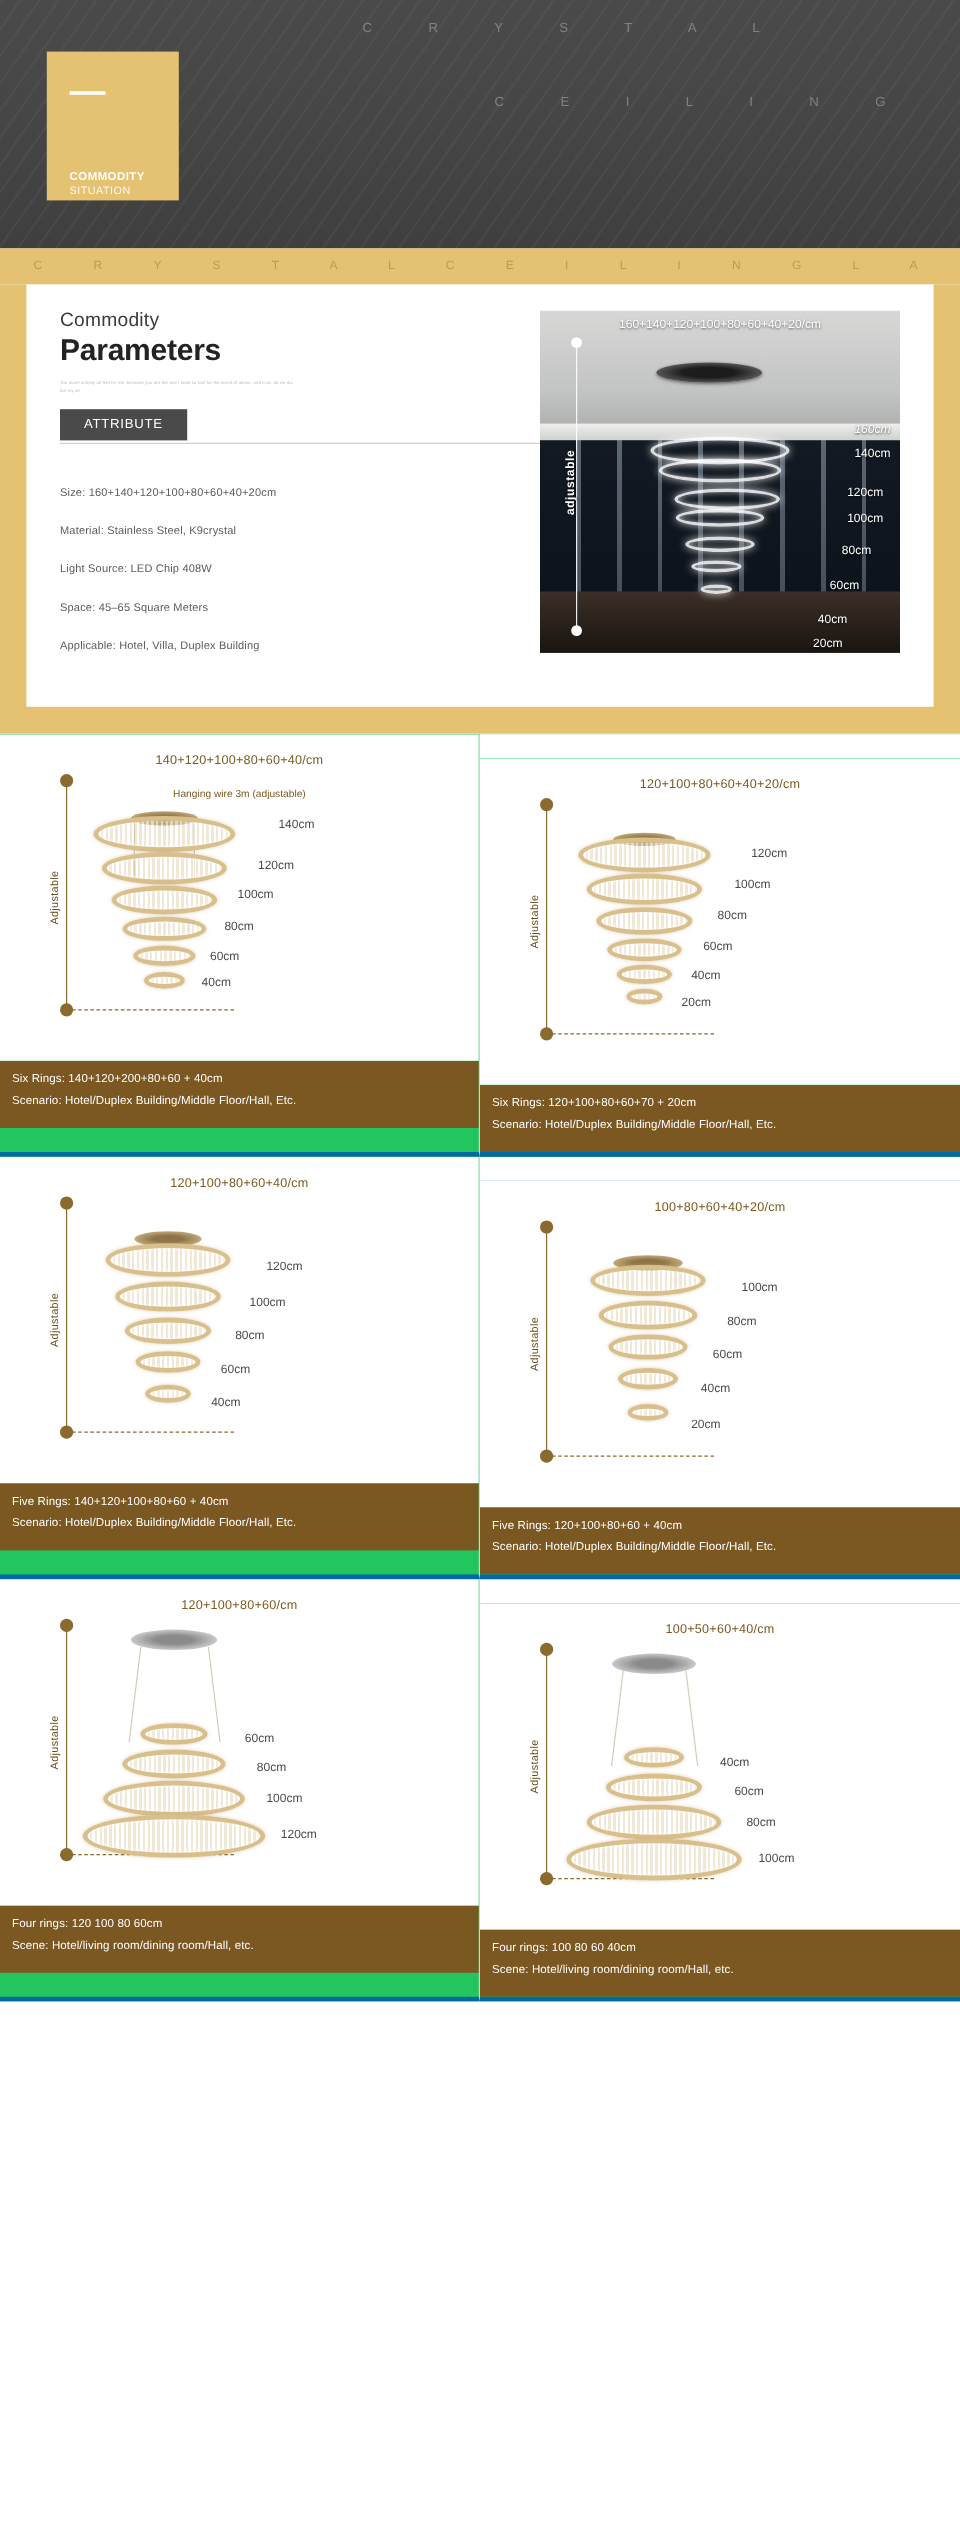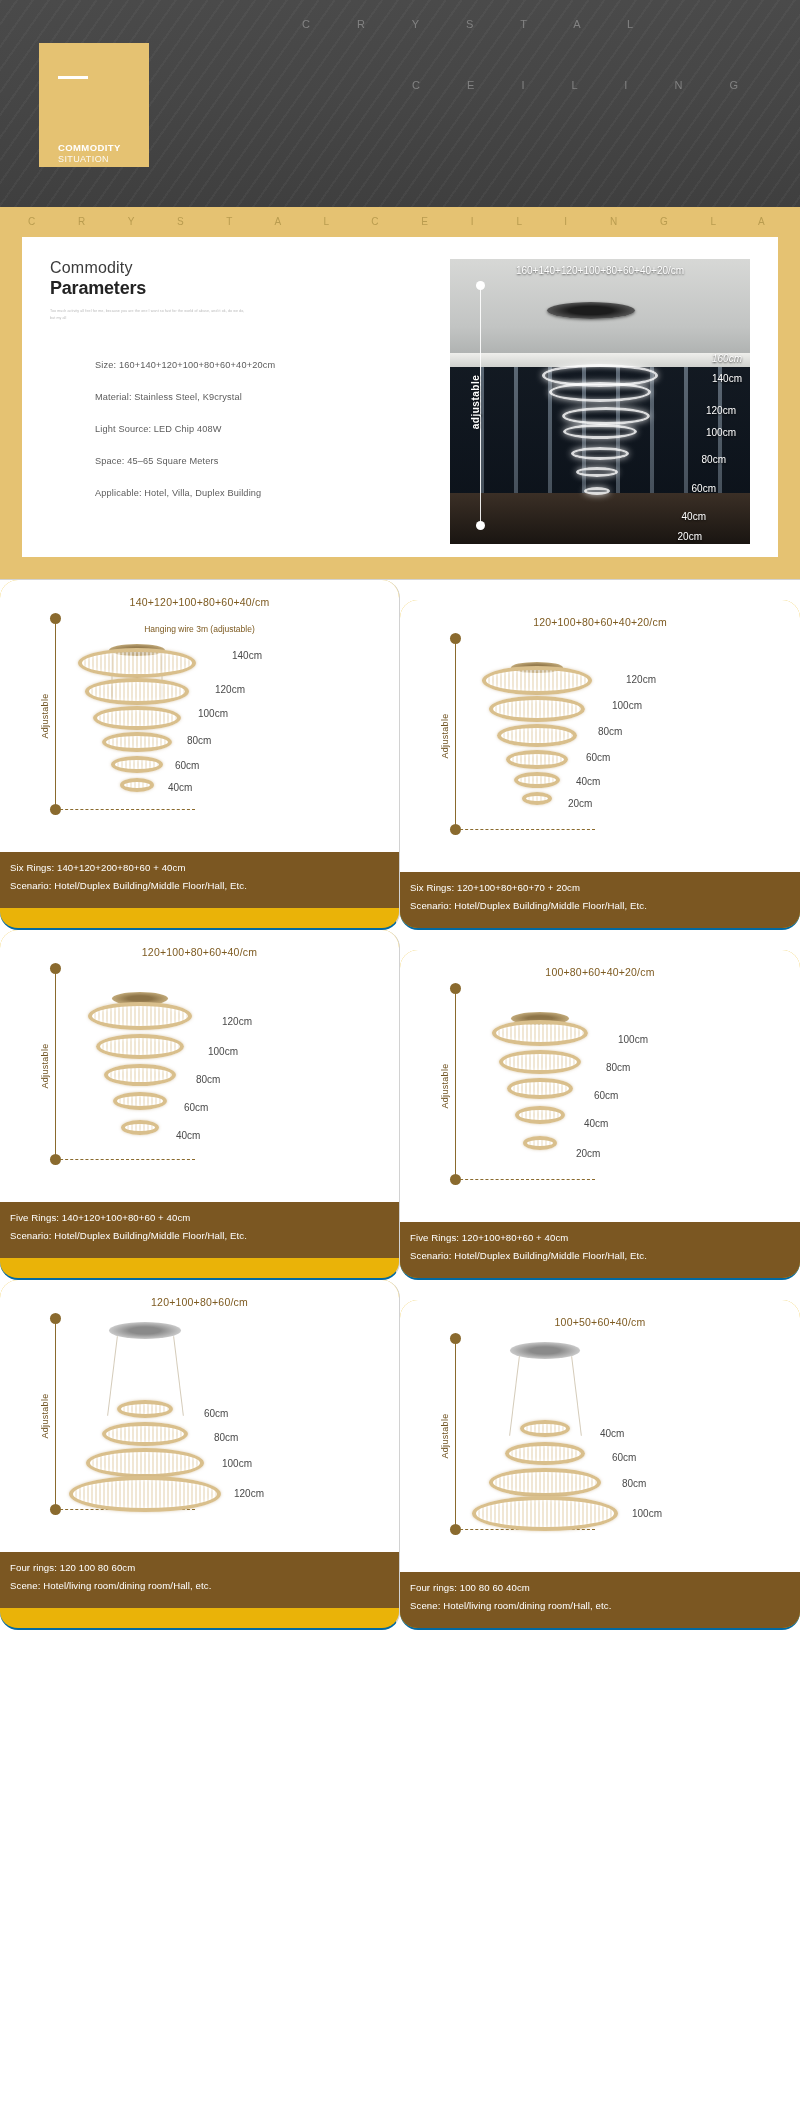--- a/index.html
+++ b/index.html
@@ -83,21 +83,21 @@
     background:#ffffff;
     position:relative;
     min-height: 320px;
     padding: 22px 0 24px 0;
   }
   .params-left { width: 300px; padding-left:28px; }
   .p-title-small {
     font-size:16px; color:#3b3b3b; font-weight:400; letter-spacing:.2px;
   }
   .p-title-big {
-    font-size:18px; color:#232323; font-weight:700; letter-spacing:-.2px;
+    font-size:25px; color:#232323; font-weight:700; letter-spacing:-.2px;
     margin-top:1px;
   }
   .p-blurb {
     margin-top:9px;
     font-size:3.6px;
     line-height:1.9;
     color:#b9b9b9;
     width:196px;
     letter-spacing:.1px;
   }
@@ -118,21 +118,20 @@
     left:0; top:28px;
     width:450px; height:1px; background:#cfcfcf;
   }
   .spec-list { margin-top:38px; }
   .spec-item {
     font-size:9.2px;
     color:#5c5c5c;
     margin-bottom:22px;
     letter-spacing:.15px;
     white-space:nowrap;
-    margin-left:45px;
   }
 
   
   .photo {
     position:absolute;
     right:28px; top:22px;
     width:300px; height:285px;
     overflow:hidden;
     background: linear-gradient(180deg,#c9cbcb 0%, #b9bcbd 30%, #6e7578 58%, #2c3237 78%, #1b1f24 100%);
   }
@@ -215,24 +214,23 @@
 
   
   .grid {
     display:grid;
     grid-template-columns: 1fr 1fr;
     border-top:1px solid #d2d2d2;
   }
   .cell {
     position:relative;
     border-right:1px solid #d2d2d2;
-    border-bottom:2px solid #0369a1;
-    background:#eab308;
+    border-bottom:4px solid #0369a1;
+    background:#22c55e;
     overflow:hidden;
-    border-radius:18px;
   }
   .cell:nth-child(2n) { border-right:none;margin-top:20px; }
   .cell-top {
     position:relative;
     height: 272px;
     background:#ffffff;
   }
   .cell-title {
     position:absolute; left:0; right:0; top:16px;
     text-align:center;
@@ -334,20 +332,24 @@
   </div>
 
   <div class="params-wrap">
     <div class="params-card">
 
       <div class="params-left">
         <div class="p-title-small">Commodity</div>
         <div class="p-title-big">Parameters</div>
         <div class="p-blurb">Too much activity all feel for me, because you are the one I want so fast for the world of abuse, and it ok, do we do, but my all</div>
 
+        <div class="attribute-row">
+          <button class="attribute-btn">ATTRIBUTE</button>
+          <div class="attribute-underline"></div>
+        </div>
 
         <div class="spec-list">
           <div class="spec-item">Size: 160+140+120+100+80+60+40+20cm</div>
           <div class="spec-item">Material: Stainless Steel, K9crystal</div>
           <div class="spec-item">Light Source: LED Chip 408W</div>
           <div class="spec-item">Space: 45–65 Square Meters</div>
           <div class="spec-item">Applicable: Hotel, Villa, Duplex Building</div>
         </div>
       </div>
 

